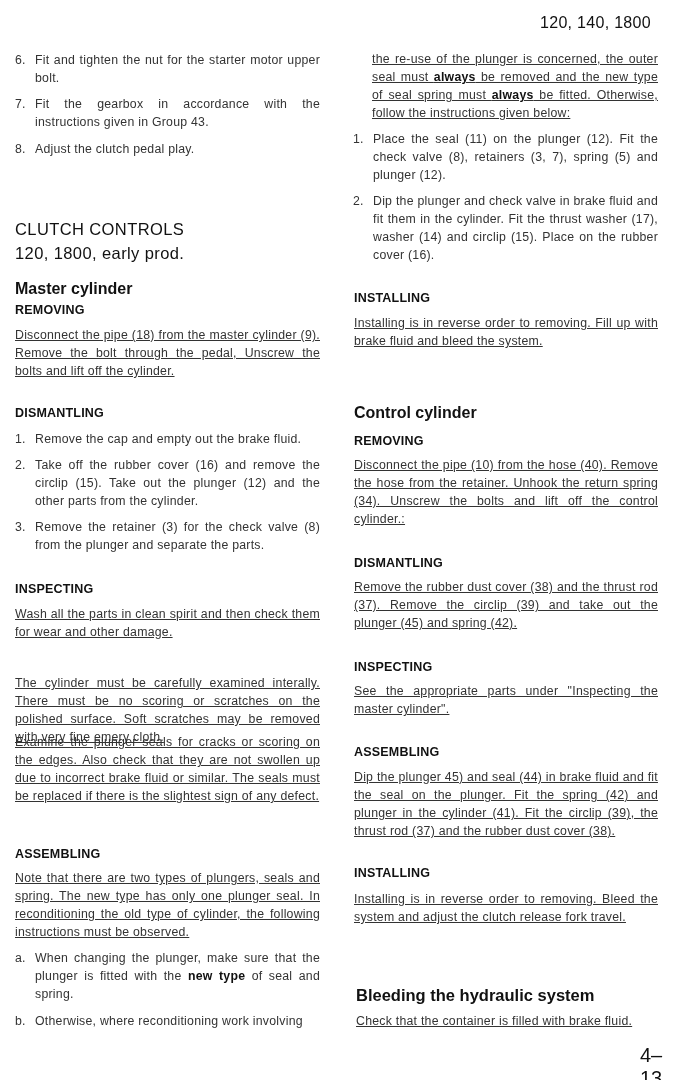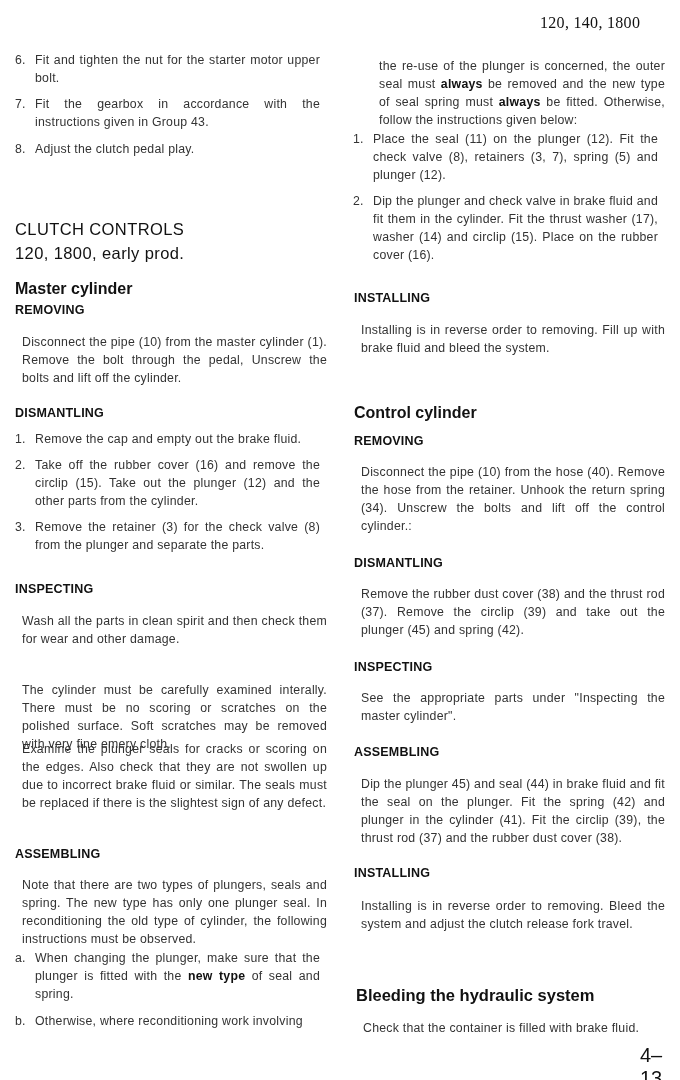--- a/index.html
+++ b/index.html
@@ -1,54 +1,54 @@
 <!DOCTYPE html>
 <html><head>
 <meta charset="utf-8">
 <style>
   html, body { margin: 0; padding: 0; }
   body {
     width: 680px; height: 1080px; background: #ffffff; position: relative; overflow: hidden;
     font-family: "Liberation Sans", sans-serif; color: #2a2a2a;
   }
   .abs { position: absolute; }
-  .p { font-size: 12.3px; line-height: 18px; text-align: justify; letter-spacing: 0.25px; margin: 7px; color: #333; }
+  .p { font-size: 12.3px; line-height: 18px; text-align: justify; letter-spacing: 0.25px; margin: 0; color: #333; text-decoration: underline; }
   .li { position: absolute; font-size: 12.3px; line-height: 18px; letter-spacing: 0.25px; color: #333; }
   .li .num { position: absolute; left: 0; top: 0; }
   .li .txt { position: absolute; left: 20px; top: 0; right: 0; text-align: justify; }
   .sub { font-size: 12.5px; font-weight: bold; color: #111; letter-spacing: 0.2px; }
   .h1 { font-size: 16.5px; font-weight: normal; color: #111; letter-spacing: 0.4px; }
   .h2 { font-size: 16px; font-weight: bold; color: #111; }
   .hdr { font-size: 16px; color: #111; letter-spacing: 0.3px; }
   b { color: #111; }
 </style>
 </head>
 <body>
 
-<div class="abs hdr" style="left:540px; top:14px;font-family:Liberation Serif, serif;">120, 140, 1800</div>
+<div class="abs hdr" style="left:540px; top:14px;">120, 140, 1800</div>
 
 <div class="li" style="left:15px; top:51px; width:305px; height:36px;">
   <span class="num">6.</span>
   <span class="txt">Fit and tighten the nut for the starter motor upper bolt.</span>
 </div>
 <div class="li" style="left:15px; top:95px; width:305px; height:36px;">
   <span class="num">7.</span>
   <span class="txt">Fit the gearbox in accordance with the instructions given in Group 43.</span>
 </div>
 <div class="li" style="left:15px; top:140px; width:305px; height:18px;">
   <span class="num">8.</span>
   <span class="txt">Adjust the clutch pedal play.</span>
 </div>
 
 <div class="abs h1" style="left:15px; top:220px;">CLUTCH CONTROLS</div>
 <div class="abs h1" style="left:15px; top:244px;">120, 1800, early prod.</div>
 
 <div class="abs h2" style="left:15px; top:280px;">Master cylinder</div>
 <div class="abs sub" style="left:15px; top:303px;">REMOVING</div>
-<p class="abs p" style="left:15px; top:326px; width:305px;">Disconnect the pipe (10) from the master cylinder (1). Remove the bolt through the pedal, Unscrew the bolts and lift off the cylinder.</p>
+<p class="abs p" style="left:15px; top:326px; width:305px;">Disconnect the pipe (18) from the master cylinder (9). Remove the bolt through the pedal, Unscrew the bolts and lift off the cylinder.</p>
 
 <div class="abs sub" style="left:15px; top:406px;">DISMANTLING</div>
 <div class="li" style="left:15px; top:430px; width:305px; height:18px;">
   <span class="num">1.</span>
   <span class="txt">Remove the cap and empty out the brake fluid.</span>
 </div>
 <div class="li" style="left:15px; top:456px; width:305px; height:54px;">
   <span class="num">2.</span>
   <span class="txt">Take off the rubber cover (16) and remove the circlip (15). Take out the plunger (12) and the other parts from the cylinder.</span>
 </div>

